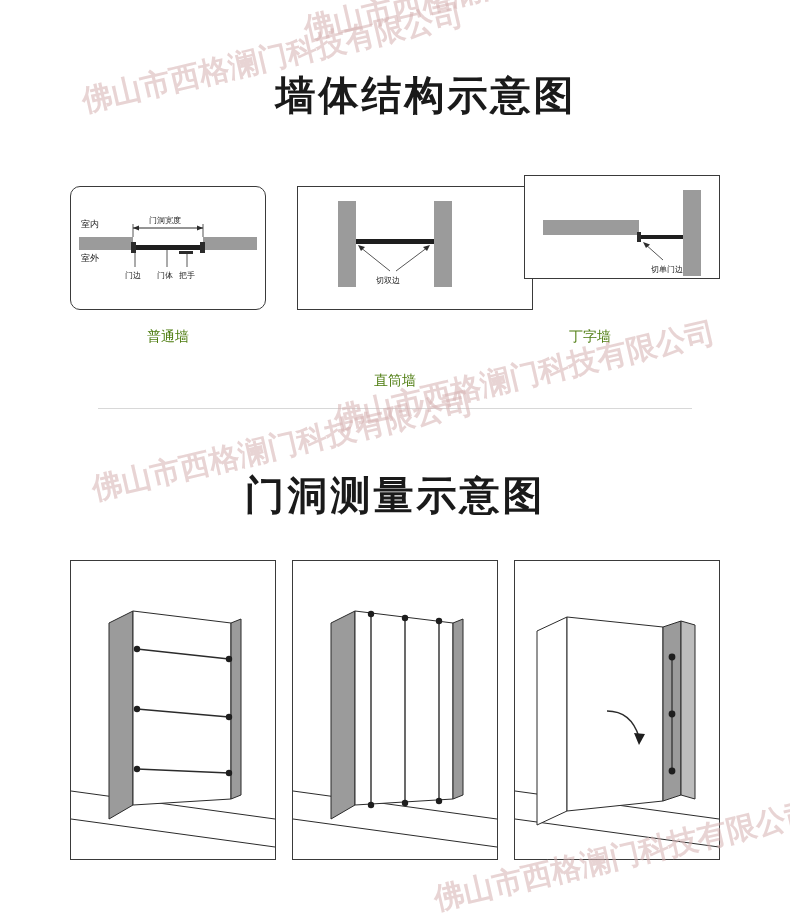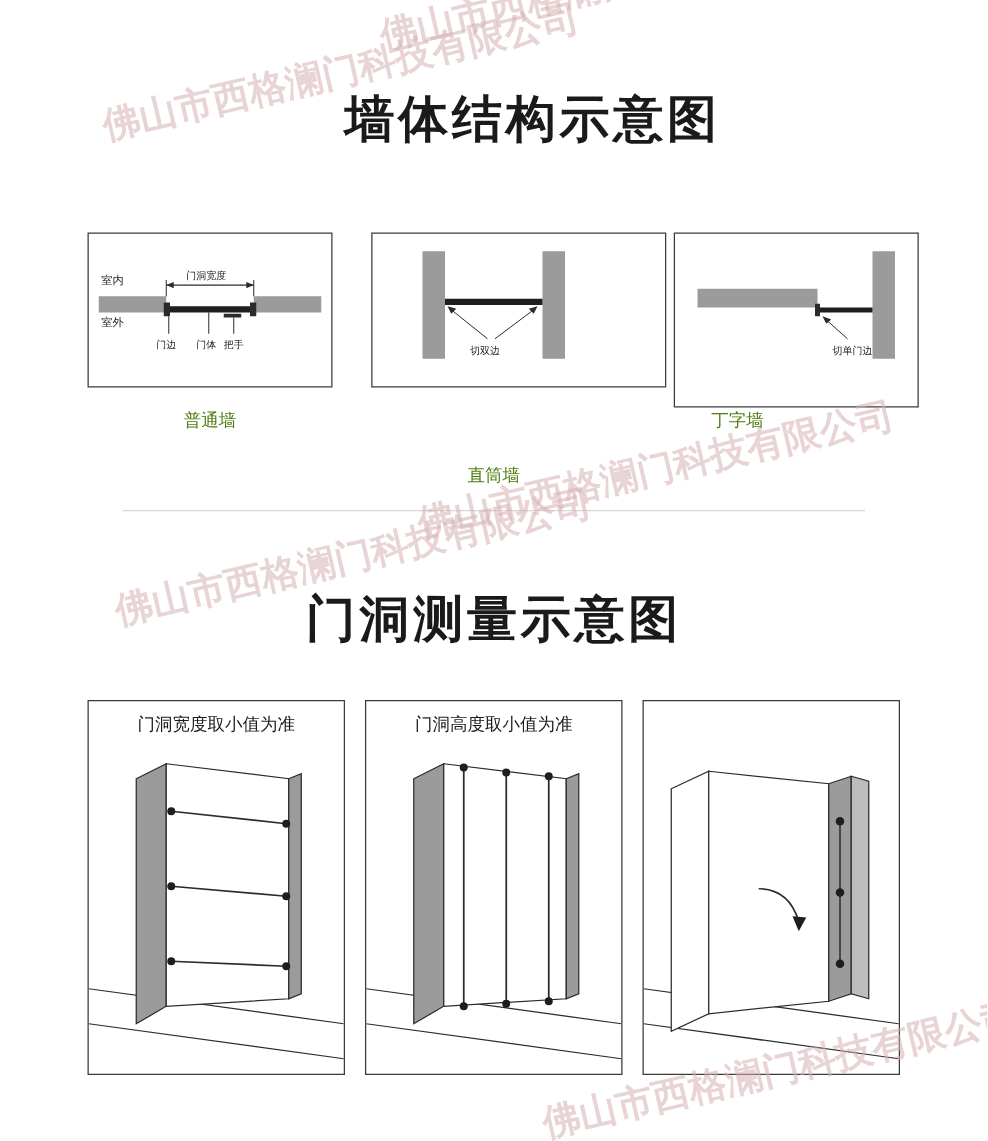--- a/index.html
+++ b/index.html
@@ -62,23 +62,23 @@
     box-sizing: border-box;
   }
   .panel-caption {
     position: absolute;
     text-align: center;
     font-size: 14px;
     color: #4d7c0f;
     font-family: "DejaVu Sans", sans-serif;
   }
 
-  #panel-a { left: 70px;  top: 186px; width: 196px; height: 124px; }
+  #panel-a { left: 70px;  top: 186px; width: 196px; height: 124px; border-radius: 10px; }
   #panel-b { left: 297px; top: 186px; width: 236px; height: 124px; }
-  #panel-c { left: 524px; top: 186px; width: 196px; height: 140px; margin-left: 15px; }
+  #panel-c { left: 524px; top: 175px; width: 196px; height: 104px; }
 
   #cap-a { left: 70px;  top: 328px; width: 196px; }
   #cap-b { left: 297px; top: 328px; width: 196px; margin-top: 44px; }
   #cap-c { left: 492px; top: 328px; width: 196px; }
 
   
   #panel-d { left: 70px;  top: 560px; width: 206px; height: 300px; }
   #panel-e { left: 292px; top: 560px; width: 206px; height: 300px; }
   #panel-f { left: 514px; top: 560px; width: 206px; height: 300px; }
 
@@ -174,21 +174,20 @@
 
 <div class="panel-caption" id="cap-a">普通墙</div>
 <div class="panel-caption" id="cap-b">直筒墙</div>
 <div class="panel-caption" id="cap-c">丁字墙</div>
 
 <div class="divider"></div>
 
 <div class="section-title" id="title-2">门洞测量示意图</div>
 
 <div class="panel" id="panel-d">
-  <div class="panel-label">门洞宽度取小值为准</div>
   <svg width="204" height="298" viewBox="0 0 204 298">
 
     <line x1="0" y1="258" x2="204" y2="286" stroke="#2b2b2b" stroke-width="1"></line>
     <line x1="0" y1="230" x2="204" y2="258" stroke="#2b2b2b" stroke-width="1"></line>
 
     <polygon points="38,62 62,50 62,244 38,258" fill="#9b9b9b" stroke="#2b2b2b" stroke-width="1"></polygon>
 
     <polygon points="62,50 160,62 160,238 62,244" fill="#ffffff" stroke="#2b2b2b" stroke-width="1"></polygon>
 
     <polygon points="160,62 170,58 170,234 160,238" fill="#9b9b9b" stroke="#2b2b2b" stroke-width="1"></polygon>
@@ -199,21 +198,20 @@
     <line x1="66" y1="148" x2="158" y2="156" stroke="#2b2b2b" stroke-width="1.4"></line>
     <circle cx="66" cy="148" r="3.2" fill="#1e1e1e"></circle>
       <circle cx="158" cy="156" r="3.2" fill="#1e1e1e"></circle>
     <line x1="66" y1="208" x2="158" y2="212" stroke="#2b2b2b" stroke-width="1.4"></line>
     <circle cx="66" cy="208" r="3.2" fill="#1e1e1e"></circle>
       <circle cx="158" cy="212" r="3.2" fill="#1e1e1e"></circle>
   </svg>
 </div>
 
 <div class="panel" id="panel-e">
-  <div class="panel-label">门洞高度取小值为准</div>
   <svg width="204" height="298" viewBox="0 0 204 298">
     <line x1="0" y1="258" x2="204" y2="286" stroke="#2b2b2b" stroke-width="1"></line>
     <line x1="0" y1="230" x2="204" y2="258" stroke="#2b2b2b" stroke-width="1"></line>
     <polygon points="38,62 62,50 62,244 38,258" fill="#9b9b9b" stroke="#2b2b2b" stroke-width="1"></polygon>
     <polygon points="62,50 160,62 160,238 62,244" fill="#ffffff" stroke="#2b2b2b" stroke-width="1"></polygon>
     <polygon points="160,62 170,58 170,234 160,238" fill="#9b9b9b" stroke="#2b2b2b" stroke-width="1"></polygon>
 
     <line x1="78" y1="53" x2="78" y2="244" stroke="#2b2b2b" stroke-width="1.4"></line>
     <circle cx="78" cy="53" r="3.2" fill="#1e1e1e"></circle>
       <circle cx="78" cy="244" r="3.2" fill="#1e1e1e"></circle>

